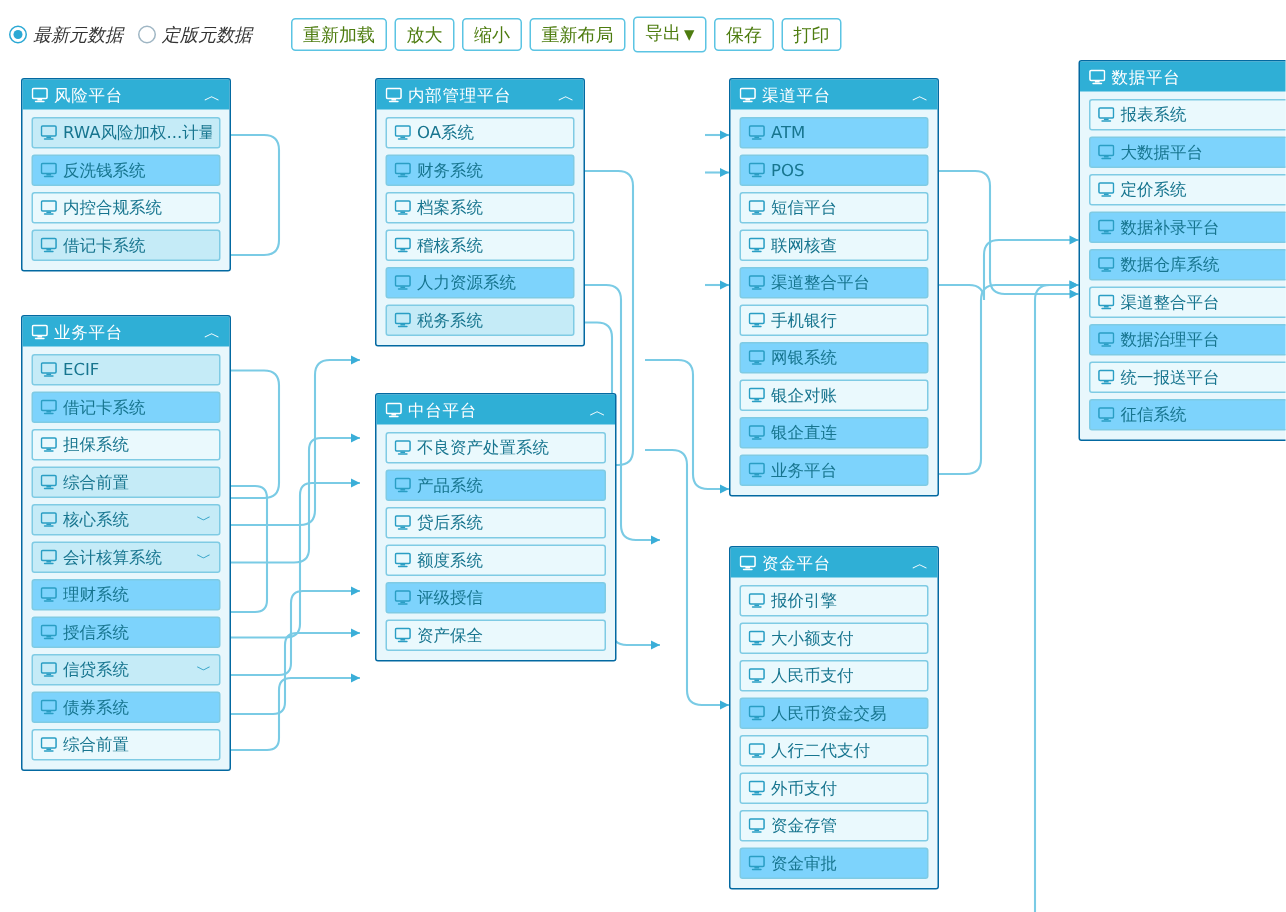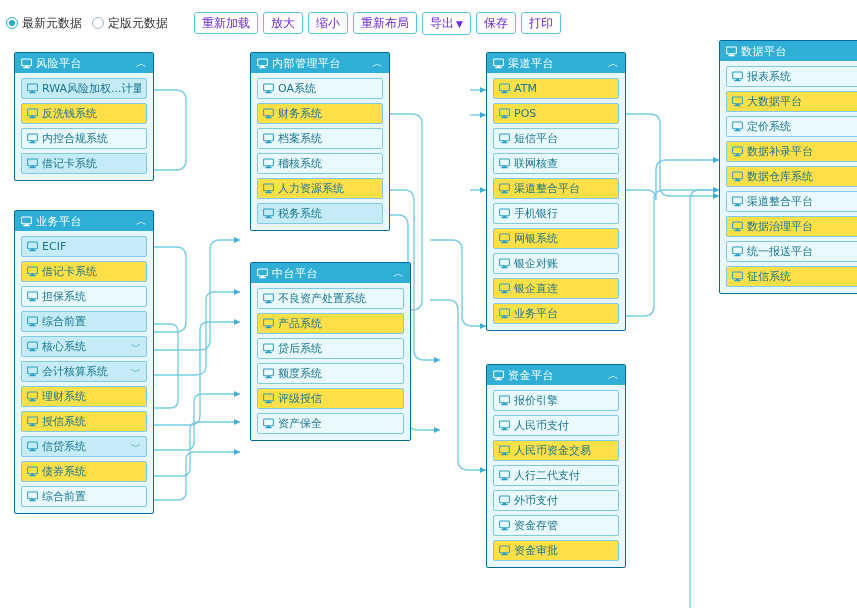--- a/index.html
+++ b/index.html
@@ -11,36 +11,36 @@
   }
   #canvas { position: relative; width: 857px; height: 608px; }
 
   
   .toolbar {
     position: absolute; left: 0; top: 0;
     width: 857px; height: 46px;
     display: flex; align-items: center;
   }
   .radio-group { display: flex; align-items: center; gap: 10px; margin-left: 6px; }
-  .radio-item { display: flex; align-items: center; gap: 4px; cursor: pointer; }
+  .radio-item { display: flex; align-items: center; gap: 4px; cursor: pointer; font-style: italic; }
   .radio-dot {
     width: 12px; height: 12px; border-radius: 50%;
     border: 1px solid #9fb6c4; background: #fff;
     display: inline-block; position: relative; box-sizing: border-box;
   }
   .radio-dot.on { border-color: #2aa8d4; }
   .radio-dot.on::after {
     content: ""; position: absolute; left: 2px; top: 2px;
     width: 6px; height: 6px; border-radius: 50%; background: #2aa8d4;
   }
   .radio-label { font-size: 12px; color: #333; white-space: nowrap; }
 
   .btn-group { display: flex; align-items: center; gap: 5px; margin-left: 26px; }
   .tbtn {
-    border: 1px solid #5bc4e3; background: #fff; color: #6d28d9;
+    border: 1px solid #5bc4e3; background: #fff; color: #4d7c0f;
     font-size: 12px; border-radius: 3px;
     padding: 3px 7px; line-height: 14px; cursor: pointer; white-space: nowrap;
     font-family: "DejaVu Sans", "Liberation Sans", sans-serif;
   }
   .tbtn .caret { font-size: 9px; margin-left: 2px; }
 
   
   .panel {
     position: absolute;
     border: 1px solid #0369a1;
@@ -62,21 +62,21 @@
     height: 21px; box-sizing: border-box;
     border: 1px solid #7fcbe4;
     border-radius: 2px;
     background: #c5ebf7;
     display: flex; align-items: center;
     padding: 0 5px;
     font-size: 11px; color: #17758f;
     cursor: pointer;
     overflow: hidden;
   }
-  .node.pale { background: #fde047; }
+  .node.pale { background: #7dd3fc; }
   .node.lite { background: #eaf9fd; }
   .node .lbl { margin-left: 4px; white-space: nowrap; overflow: hidden; text-overflow: clip; }
   .node .nchev { margin-left: auto; font-size: 10px; color: #2a9ec4; }
 
   svg.mon { flex: 0 0 auto; display: block; }
 
   
   #wires { position: absolute; left: 0; top: 0; width: 857px; height: 608px; pointer-events: none; }
   #wires path { fill: none; stroke: #7acbe5; stroke-width: 1.4; }
   #wires polygon { fill: #3aaed8; }
@@ -536,20 +536,28 @@
               <rect x="2.8" y="11.6" width="8.4" height="1.3" rx="0.6" fill="#2a9ec4"></rect>
             </svg>
             <span class="lbl">报价引擎</span>
           </div>
           <div class="node lite">
             <svg class="mon" width="11" height="11" viewBox="0 0 14 14">
               <rect x="0.8" y="1.2" width="12.4" height="8.6" rx="1" fill="none" stroke="#2a9ec4" stroke-width="1.3"></rect>
               <rect x="5" y="10.2" width="4" height="1.3" fill="#2a9ec4"></rect>
               <rect x="2.8" y="11.6" width="8.4" height="1.3" rx="0.6" fill="#2a9ec4"></rect>
             </svg>
+            <span class="lbl">大小额支付</span>
+          </div>
+          <div class="node lite">
+            <svg class="mon" width="11" height="11" viewBox="0 0 14 14">
+              <rect x="0.8" y="1.2" width="12.4" height="8.6" rx="1" fill="none" stroke="#2a9ec4" stroke-width="1.3"></rect>
+              <rect x="5" y="10.2" width="4" height="1.3" fill="#2a9ec4"></rect>
+              <rect x="2.8" y="11.6" width="8.4" height="1.3" rx="0.6" fill="#2a9ec4"></rect>
+            </svg>
             <span class="lbl">人民币支付</span>
           </div>
           <div class="node pale">
             <svg class="mon" width="11" height="11" viewBox="0 0 14 14">
               <rect x="0.8" y="1.2" width="12.4" height="8.6" rx="1" fill="none" stroke="#2a9ec4" stroke-width="1.3"></rect>
               <rect x="5" y="10.2" width="4" height="1.3" fill="#2a9ec4"></rect>
               <rect x="2.8" y="11.6" width="8.4" height="1.3" rx="0.6" fill="#2a9ec4"></rect>
             </svg>
             <span class="lbl">人民币资金交易</span>
           </div>

